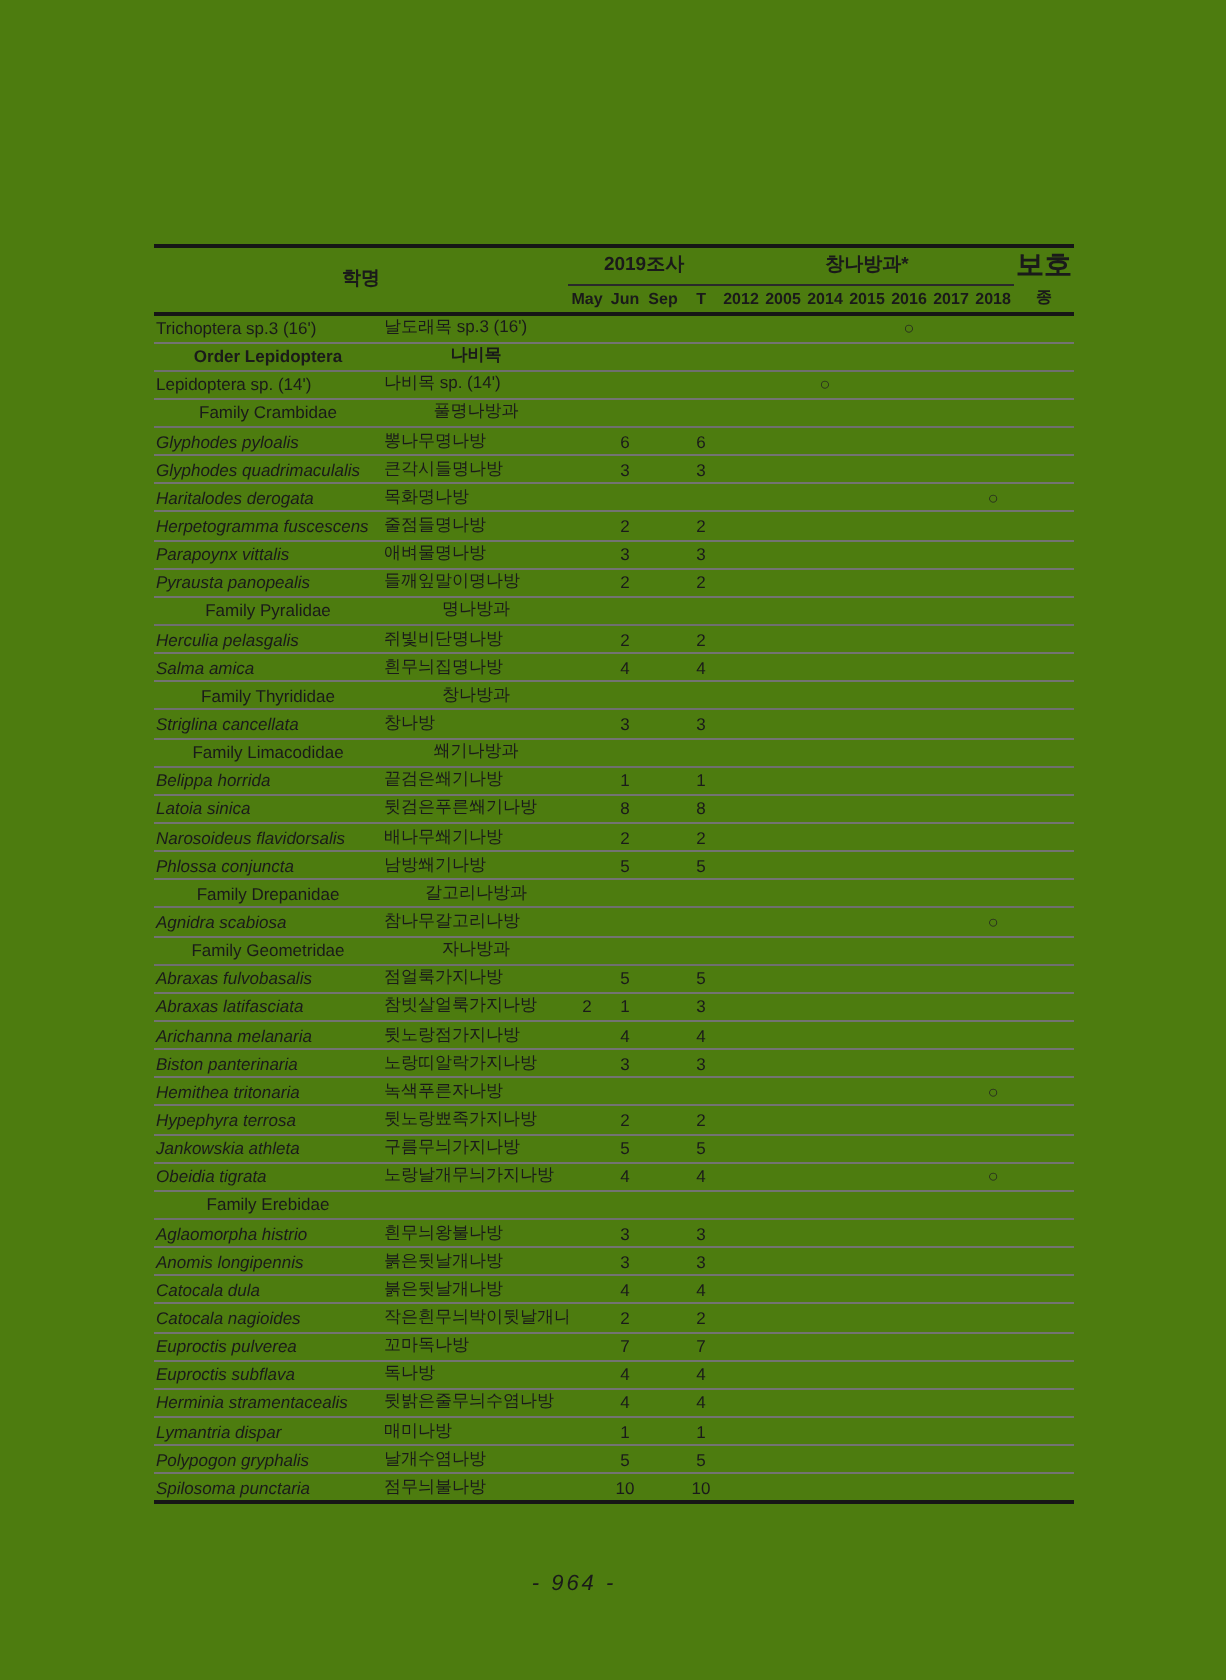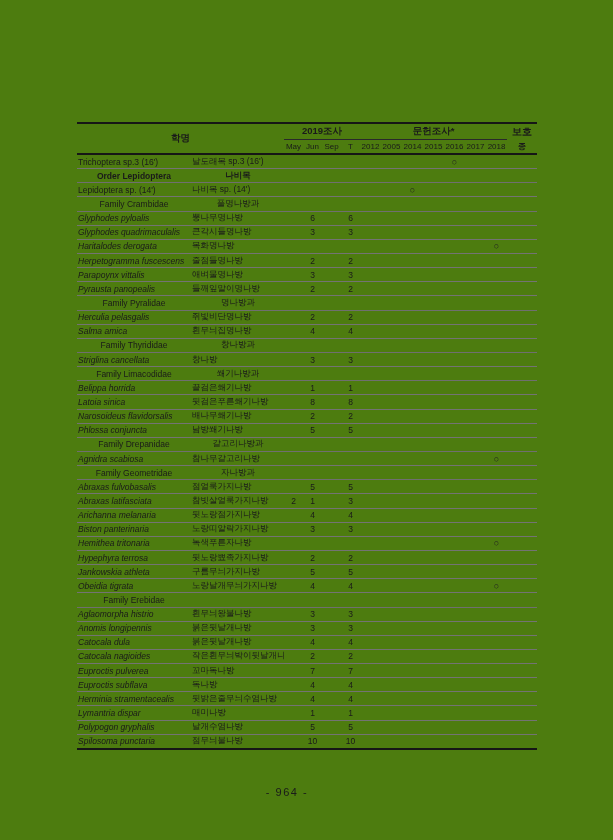--- a/index.html
+++ b/index.html
@@ -12,39 +12,39 @@
   table.species{
     position:absolute;left:77px;top:122px;width:460px;
     border-collapse:collapse;table-layout:fixed;
     border-top:2.5px solid #161616;
     border-bottom:2px solid #161616;
   }
   thead{border-bottom:2px solid #161616;}
   th{padding:0;margin:0;vertical-align:middle;font-weight:600;white-space:nowrap;}
   th.gh{font-size:9.5px;height:15px;}
   th.gh.ul{border-bottom:1px solid #2a2a2a;text-align:center;}
-  th.sh{font-size:8px;font-weight:400;height:13px;}
-  th.prot{font-size:10px;height:15px;}
+  th.sh{font-size:8px;font-weight:700;height:13px;}
+  th.prot{font-size:14px;height:15px;}
   th.prot2{font-size:8px;font-weight:600;height:13px;}
   tbody td{
     font-size:8.5px;height:13.15px;padding:0;margin:0;
     white-space:nowrap;overflow:hidden;vertical-align:middle;
   }
   tbody tr{border-bottom:1px solid #737373;}
   tbody tr.section{border-top:1px solid #6f6f6f;border-bottom:1px solid #6f6f6f;}
   tbody tr.section td{text-align:center;}
   tbody tr.order td{font-weight:700;}
   td.sci{padding-left:1px;text-align:left;}
   td.sci.ital{font-style:italic;margin-top:14px;}
   td.kor{padding-left:2px;text-align:left;}
   td.c{text-align:center;}
   td.circ{font-size:9px;color:#222;}
   .pageno{
     position:absolute;top:786px;left:287px;transform:translateX(-50%);
-    font-size:11px;letter-spacing:1.5px;white-space:nowrap;
+    font-size:11px;letter-spacing:1.5px;white-space:nowrap;font-style:italic;
   }
 </style>
 </head>
 <body>
 
 <div class="page">
 
   <table class="species">
     <colgroup>
       <col style="width:113px">
@@ -59,21 +59,21 @@
         <col style="width:21px">
       <col style="width:21px">
         <col style="width:21px">
         <col style="width:21px">
       <col style="width:30px">
     </colgroup>
     <thead>
       <tr>
         <th class="gh" colspan="2" rowspan="2">학명</th>
         <th class="gh ul" colspan="4">2019조사</th>
-        <th class="gh ul" colspan="7">문헌조사*</th>
+        <th class="gh ul" colspan="7">창나방과*</th>
         <th class="prot ul">보호</th>
       </tr>
       <tr>
         <th class="sh">May</th>
         <th class="sh">Jun</th>
         <th class="sh">Sep</th>
         <th class="sh">T</th>
         <th class="sh">2012</th>
         <th class="sh">2005</th>
         <th class="sh">2014</th>

